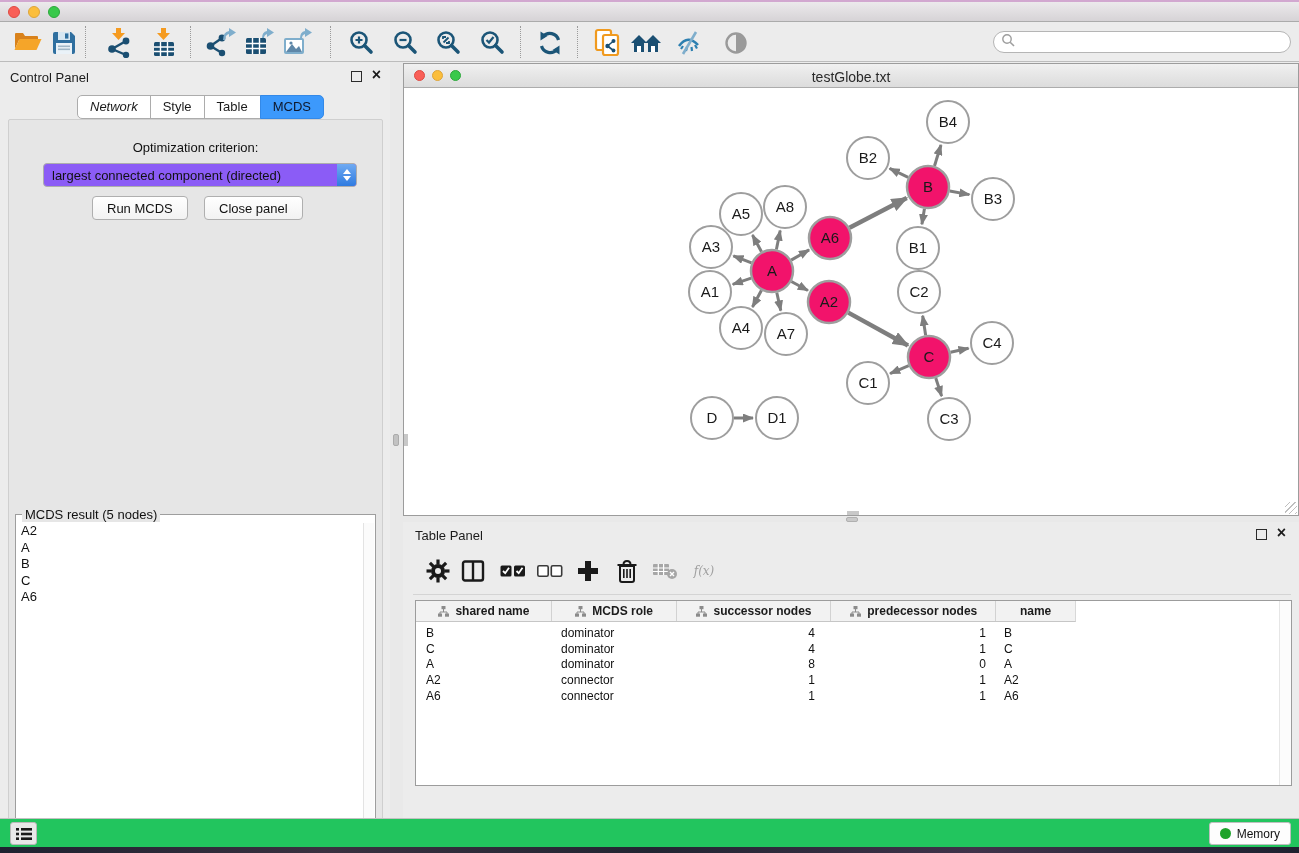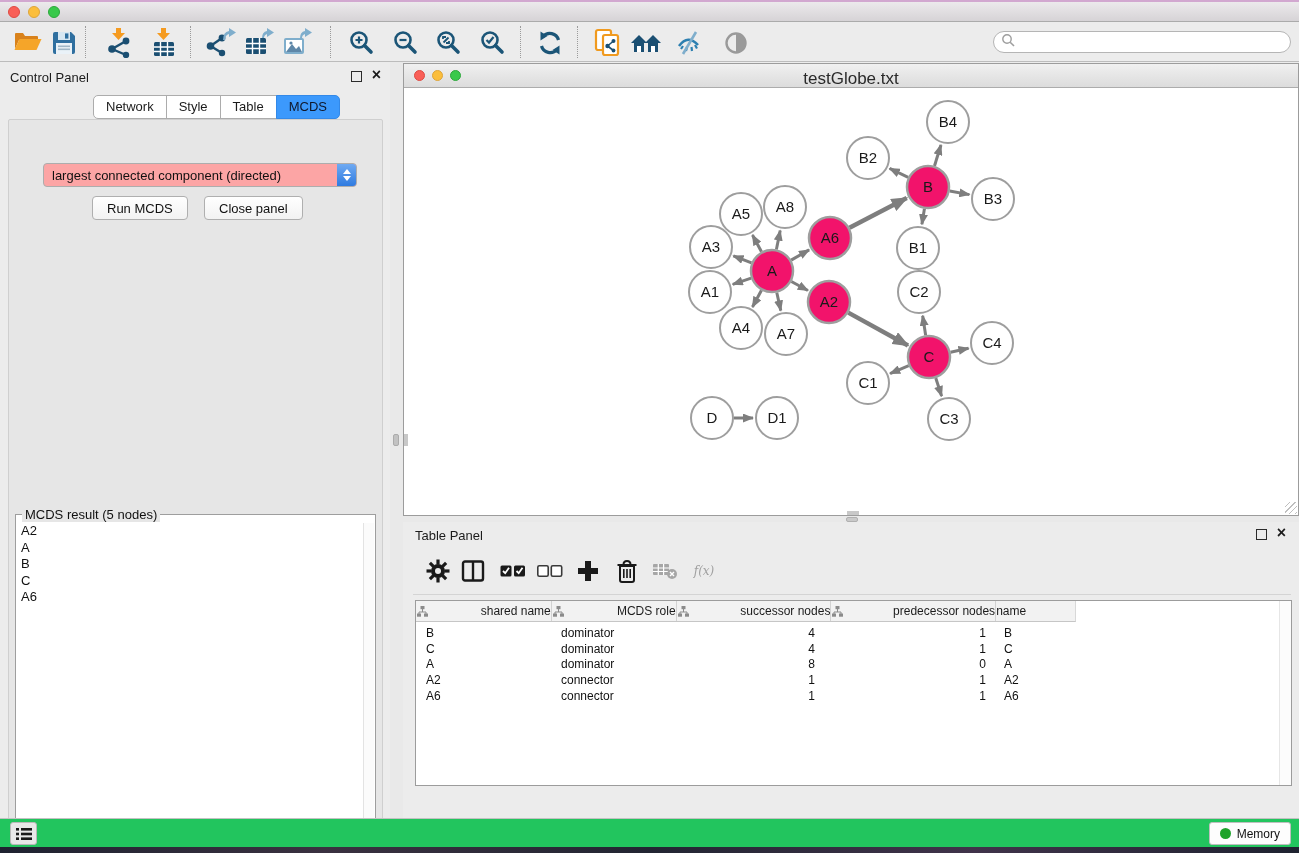--- a/index.html
+++ b/index.html
@@ -26,28 +26,28 @@
   
   .control-panel { position:absolute; left:0; top:62px; width:390px; height:756px; background:#ECECEC; }
   .cp-head { position:absolute; left:0; top:0; width:100%; height:28px; }
   .panel-title { position:absolute; left:10px; top:8px; font-size:13px; color:#1c1c1c; }
   .float-btn { position:absolute; top:9px; width:11px; height:11px; border:1.5px solid #2b2b2b; background:transparent; }
   .close-btn { position:absolute; top:4px; font-size:16px; font-weight:bold; color:#1b1b1b; line-height:18px; }
   .cp-head .float-btn { right:28px; } .cp-head .close-btn { right:9px; }
 
   .seg { position:absolute; display:inline-flex; }
   .seg .segtab { padding:3px 12px; font-size:13px; color:#1b1b1b; background:#fff; border:1px solid #ACACAC; margin-left:-1px; line-height:16px; }
-  .seg .segtab:first-child { border-radius:5px 0 0 5px; margin-left:16px; }
+  .seg .segtab:first-child { border-radius:5px 0 0 5px; margin-left:0;font-style:italic; }
   .seg .segtab:last-child { border-radius:0 5px 5px 0; }
   .seg .segtab.sel { background:#3C99FC; border-color:#3389E8; color:#0f172a; }
   .cp-tabs { left:77px; top:33px; }
 
   .cp-inner { position:absolute; left:8px; top:57px; width:375px; height:745px; background:#E6E6E6; border:1px solid #CFCFCF; border-radius:2px; }
   .opt-label { position:absolute; left:0; width:100%; top:20px; text-align:center; font-size:13px; color:#111; }
-  .combo { position:absolute; left:34px; top:43px; width:314px; height:24px; background:#fca5a5; border:1px solid #ADADAD; border-radius:4px; display:flex; align-items:center; }
+  .combo { position:absolute; left:34px; top:43px; width:314px; height:24px; background:#8b5cf6; border:1px solid #ADADAD; border-radius:4px; display:flex; align-items:center; }
   .combo-value { flex:1; font-size:13px; color:#111; padding-left:8px; white-space:nowrap; overflow:hidden; }
   .combo-step { width:19px; height:22px; margin-right:0px; border-radius:0 3px 3px 0; background:linear-gradient(#6FAAF2,#2F7BE0); display:flex; flex-direction:column; align-items:center; justify-content:center; gap:2px; }
   .chev-up { width:0; height:0; border-left:4px solid transparent; border-right:4px solid transparent; border-bottom:5px solid #fff; }
   .chev-dn { width:0; height:0; border-left:4px solid transparent; border-right:4px solid transparent; border-top:5px solid #fff; }
   .cp-btn { position:absolute; top:76px; height:24px; background:linear-gradient(#FFFFFF,#F2F2F2); border:1px solid #AFAFAF; border-radius:4px; font-size:13px; color:#111; font-family:"Liberation Sans",sans-serif; padding:0 14px; }
   .btn-run { left:83px; } .btn-close { left:195px; }
 
   .result-group { position:absolute; left:6px; top:394px; width:361px; height:343px; background:#fff; border:1px solid #9E9E9E; }
   .result-legend { position:absolute; left:6px; top:-8px; background:#E6E6E6; padding:0 3px; font-size:13px; color:#111; }
   .result-list { position:absolute; left:1px; top:8px; right:13px; bottom:1px; overflow:hidden; }
@@ -58,39 +58,39 @@
   .v-divider { position:absolute; left:390px; top:62px; width:13px; height:756px; background:#E9E9E9; }
   .v-thumb { position:absolute; left:3px; top:372px; width:6px; height:12px; background:#C2C2C2; border:1px solid #ABABAB; border-radius:2px; }
   .h-divider { position:absolute; left:403px; top:516px; width:896px; height:6px; background:#E9E9E9; }
   .h-thumb { position:absolute; left:443px; top:1px; width:12px; height:5px; background:#C9C9C9; border:1px solid #B0B0B0; border-radius:2px; }
 
   
   .net-win { position:absolute; left:403px; top:63px; width:896px; height:453px; border:1px solid #9C9C9C; background:#fff; }
   .net-titlebar { position:absolute; left:0; top:0; right:0; height:24px; background:linear-gradient(#F0F0F0,#DCDCDC); border-bottom:1px solid #ACACAC; }
   .net-titlebar .tl-dots { left:10px; top:6px; gap:7px; }
   .net-titlebar .dot { width:11px; height:11px; }
-  .net-title { position:absolute; left:0; right:0; top:5px; text-align:center; font-size:17px; color:#2A2A2A; }
+  .net-title { position:absolute; left:0; right:0; top:5px; text-align:center; font-size:14px; color:#2A2A2A; }
   .net-canvas { position:absolute; left:0; top:24px; right:0; bottom:0; background:#fff; }
   .net-vscroll { position:absolute; left:0; top:346px; width:4px; height:12px; background:#C8C8C8; }
   .net-hscroll { position:absolute; left:443px; bottom:0; width:12px; height:4px; background:#C8C8C8; }
   .resize-corner { position:absolute; right:1px; bottom:1px; width:12px; height:12px;
     background:repeating-linear-gradient(135deg, transparent 0 3px, #BFBFBF 3px 4px); }
 
   
   .table-panel { position:absolute; left:403px; top:522px; width:896px; height:296px; background:#ECECEC; }
   .tp-head { position:absolute; left:0; top:0; width:100%; height:26px; }
   .tp-head .panel-title { left:12px; top:6px; }
   .tp-head .float-btn { right:32px; top:7px; } .tp-head .close-btn { right:13px; top:2px; }
   .tp-toolbar { position:absolute; left:10px; top:26px; width:878px; height:47px; border-bottom:1px solid #D4D4D4; }
   .tpi { position:absolute; top:8px; width:30px; height:30px; display:flex; align-items:center; justify-content:center; }
   .fx-label { font-family:"DejaVu Serif", serif; font-style:italic; font-size:12px; color:#A0A0A0; }
 
   .dtable { position:absolute; left:12px; top:78px; width:877px; height:186px; background:#fff; border:1px solid #9C9C9C; overflow:hidden; }
   .thead { position:absolute; left:0; top:0; width:660px; height:21px; background:#F2F2F2; border-bottom:1px solid #C6C6C6; border-right:1px solid #D8D8D8; display:flex; }
-  .th { display:flex; align-items:center; justify-content:space-between; gap:5px; font-size:12px; color:#1c1c1c; border-left:1px solid #D2D2D2; height:100%; }
+  .th { display:flex; align-items:center; justify-content:center; gap:5px; font-size:12px; color:#1c1c1c; border-left:1px solid #D2D2D2; height:100%;font-weight:bold; }
   .th:first-child { border-left:none; }
   .trow { display:flex; height:15.8px; align-items:center; }
   .tbody { position:absolute; left:0; top:24px; width:660px; }
   .td { font-size:12px; color:#111; }
   .c1 { width:135px; } .c2 { width:125px; } .c3 { width:155px; } .c4 { width:165px; } .c5 { width:80px; }
   .td.c1 { padding-left:10px; } .td.c2 { padding-left:10px; }
   .td.c3 { text-align:right; padding-right:16px; } .td.c4 { text-align:right; padding-right:10px; }
   .td.c5 { padding-left:8px; }
   .table-scroll { position:absolute; right:0; top:0; bottom:0; width:12px; background:#FCFCFC; border-left:1px solid #E6E6E6; }
 
@@ -268,20 +268,21 @@
     <span class="float-btn"></span>
     <span class="close-btn">×</span>
   </div>
   <div class="seg cp-tabs">
     <span class="segtab">Network</span>
     <span class="segtab">Style</span>
     <span class="segtab">Table</span>
     <span class="segtab sel">MCDS</span>
   </div>
   <div class="cp-inner">
+    <div class="opt-label">Optimization criterion:</div>
     <div class="combo">
       <span class="combo-value">largest connected component (directed)</span>
       <span class="combo-step">
           <span class="chev-up"></span>
           <span class="chev-dn"></span>
         </span>
     </div>
     <button class="cp-btn btn-run">Run MCDS</button>
     <button class="cp-btn btn-close">Close panel</button>
     <div class="result-group">

